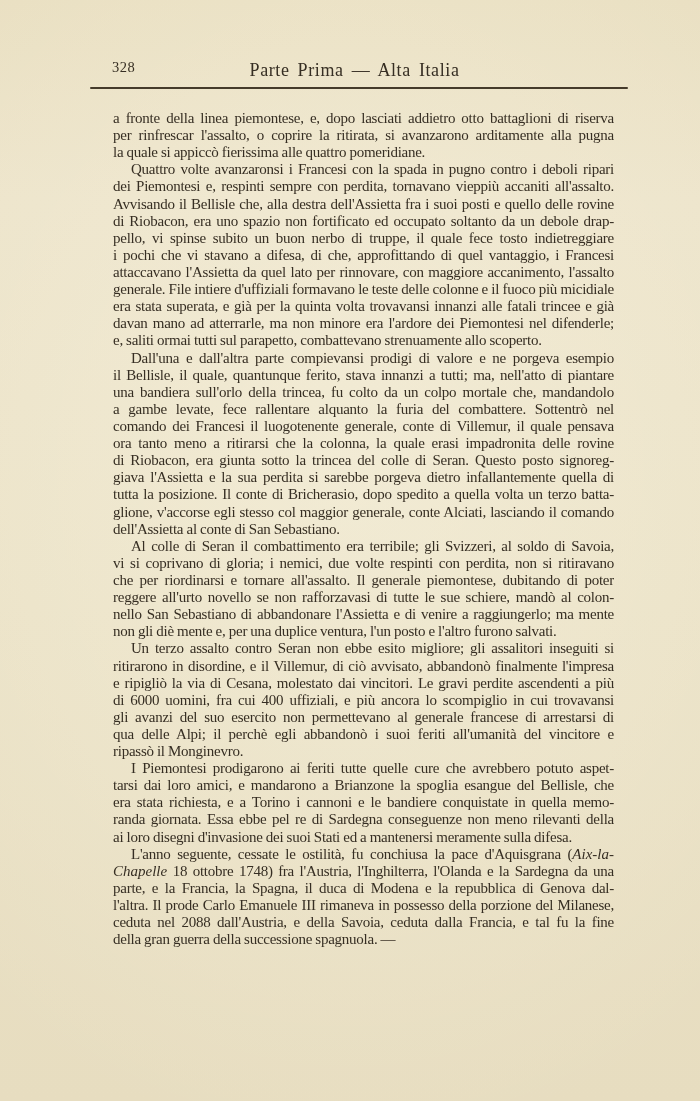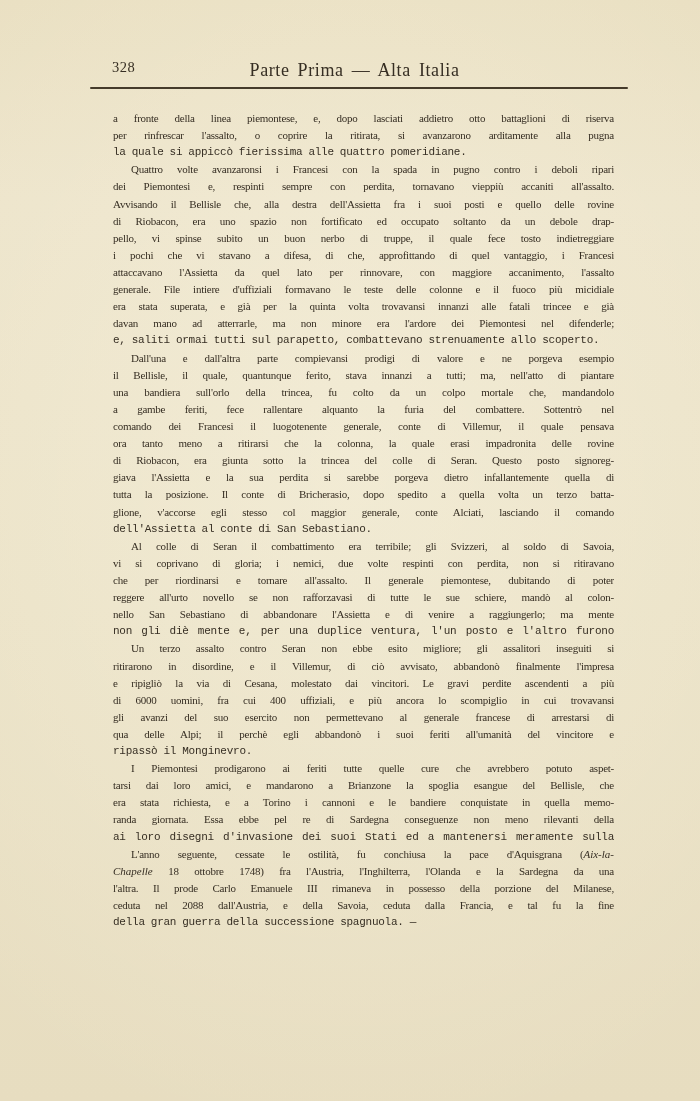--- a/index.html
+++ b/index.html
@@ -55,31 +55,30 @@
   }
   .text-block {
     position: absolute;
     top: 110px;
     left: 113px;
     width: 501px;
   }
   .line {
     height: 17.12px;
     line-height: 17.12px;
-    font-size: 11px;
+    font-size: 15px;
     letter-spacing: -0.25px;
     word-spacing: -0.3px;
     text-align: justify;
     text-align-last: justify;
     overflow: hidden;
     white-space: normal;
   }
   .line.last {
     text-align-last: left;
-    font-family: Liberation Mono, monospace;
   }
   .line.indent {
     text-indent: 18px;
   }
   .line i {
     letter-spacing: 0;
   }
 </style>
 </head>
 <body>
@@ -106,21 +105,21 @@
         <div class="line">attaccavano l'Assietta da quel lato per rinnovare, con maggiore accanimento, l'assalto</div>
         <div class="line">generale. File intiere d'uffiziali formavano le teste delle colonne e il fuoco più micidiale</div>
         <div class="line">era stata superata, e già per la quinta volta trovavansi innanzi alle fatali trincee e già</div>
         <div class="line">davan mano ad atterrarle, ma non minore era l'ardore dei Piemontesi nel difenderle;</div>
         <div class="line last">e, saliti ormai tutti sul parapetto, combattevano strenuamente allo scoperto.</div>
       </div>
       <div>
         <div class="line indent">Dall'una e dall'altra parte compievansi prodigi di valore e ne porgeva esempio</div>
         <div class="line">il Bellisle, il quale, quantunque ferito, stava innanzi a tutti; ma, nell'atto di piantare</div>
         <div class="line">una bandiera sull'orlo della trincea, fu colto da un colpo mortale che, mandandolo</div>
-        <div class="line">a gambe feriti, fece rallentare alquanto la furia del combattere. Sottentrò nel</div>
+        <div class="line">a gambe levate, fece rallentare alquanto la furia del combattere. Sottentrò nel</div>
         <div class="line">comando dei Francesi il luogotenente generale, conte di Villemur, il quale pensava</div>
         <div class="line">ora tanto meno a ritirarsi che la colonna, la quale erasi impadronita delle rovine</div>
         <div class="line">di Riobacon, era giunta sotto la trincea del colle di Seran. Questo posto signoreg-</div>
         <div class="line">giava l'Assietta e la sua perdita si sarebbe porgeva dietro infallantemente quella di</div>
         <div class="line">tutta la posizione. Il conte di Bricherasio, dopo spedito a quella volta un terzo batta-</div>
         <div class="line">glione, v'accorse egli stesso col maggior generale, conte Alciati, lasciando il comando</div>
         <div class="line last">dell'Assietta al conte di San Sebastiano.</div>
       </div>
       <div>
         <div class="line indent">Al colle di Seran il combattimento era terribile; gli Svizzeri, al soldo di Savoia,</div>
@@ -142,18 +141,19 @@
       <div>
         <div class="line indent">I Piemontesi prodigarono ai feriti tutte quelle cure che avrebbero potuto aspet-</div>
         <div class="line">tarsi dai loro amici, e mandarono a Brianzone la spoglia esangue del Bellisle, che</div>
         <div class="line">era stata richiesta, e a Torino i cannoni e le bandiere conquistate in quella memo-</div>
         <div class="line">randa giornata. Essa ebbe pel re di Sardegna conseguenze non meno rilevanti della</div>
         <div class="line last">ai loro disegni d'invasione dei suoi Stati ed a mantenersi meramente sulla difesa.</div>
       </div>
       <div>
         <div class="line indent">L'anno seguente, cessate le ostilità, fu conchiusa la pace d'Aquisgrana (<i>Aix-la-</i></div>
         <div class="line"><i>Chapelle</i> 18 ottobre 1748) fra l'Austria, l'Inghilterra, l'Olanda e la Sardegna da una</div>
+        <div class="line">parte, e la Francia, la Spagna, il duca di Modena e la repubblica di Genova dal-</div>
         <div class="line">l'altra. Il prode Carlo Emanuele III rimaneva in possesso della porzione del Milanese,</div>
         <div class="line">ceduta nel 2088 dall'Austria, e della Savoia, ceduta dalla Francia, e tal fu la fine</div>
         <div class="line last">della gran guerra della successione spagnuola. —</div>
       </div>
     </div>
 </div>
 
 </body></html>

